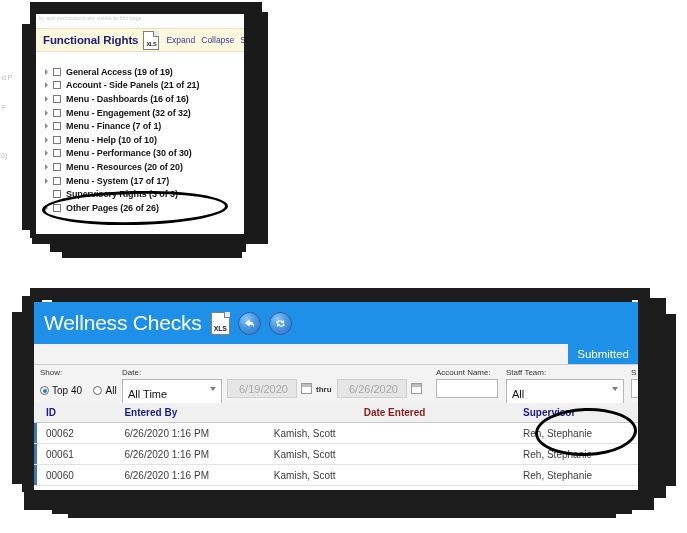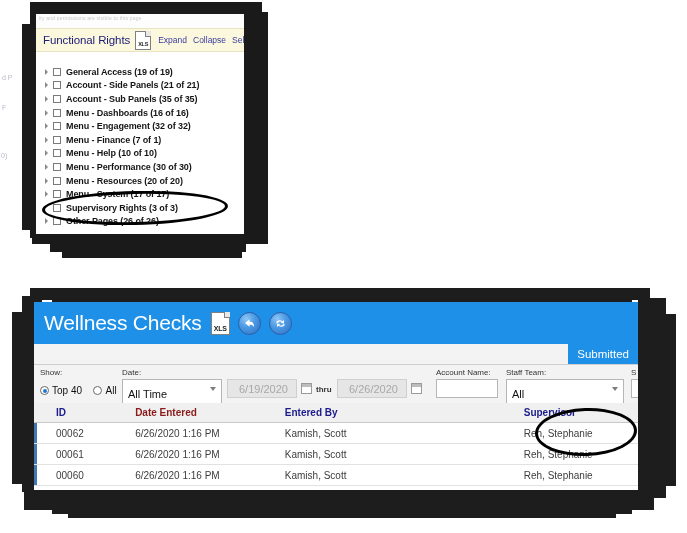--- a/index.html
+++ b/index.html
@@ -77,21 +77,21 @@
     background: #fbf8dd;
     border-top: 1px solid #e8e4c2;
     border-bottom: 1px solid #e8e4c2;
     display: flex;
     align-items: center;
     padding-left: 7px;
     box-sizing: border-box;
   }
   #p1-title {
     font-size: 11.5px;
-    font-weight: normal;
+    font-weight: bold;
     color: #21217a;
     letter-spacing: -.1px;
     white-space: nowrap;
   }
   .xls-icon {
     display: inline-block;
     position: relative;
     width: 14px;
     height: 17px;
     margin-left: 5px;
@@ -418,21 +418,21 @@
     position: absolute;
     left: 0; top: 0; bottom: 0;
     width: 3px;
     background: #3f78b5;
   }
   .th, .td {
     font-size: 10px;
     white-space: nowrap;
     overflow: hidden;
     box-sizing: border-box;
-    padding-left: 22px;
+    padding-left: 12px;
   }
   .th { font-weight: bold; }
   .td { color: #3d3d3d; }
   .c-id   { width: 86px; }
   .c-date { width: 165px; }
   .c-by   { width: 265px; }
   .c-sup  { width: 150px; }
   .th.c-sup, .td.c-sup { padding-left: 22px; }
 
   
@@ -510,25 +510,20 @@
           <span class="rights-label">General Access (19 of 19)</span>
         </div>
         <div class="rights-row">
           <span class="tri"></span>
           <span class="cbox"></span>
           <span class="rights-label">Account - Side Panels (21 of 21)</span>
         </div>
         <div class="rights-row">
           <span class="tri"></span>
           <span class="cbox"></span>
-          <span class="rights-label">Account - Sub Panels (35 of 35)</span>
-        </div>
-        <div class="rights-row">
-          <span class="tri"></span>
-          <span class="cbox"></span>
           <span class="rights-label">Menu - Dashboards (16 of 16)</span>
         </div>
         <div class="rights-row">
           <span class="tri"></span>
           <span class="cbox"></span>
           <span class="rights-label">Menu - Engagement (32 of 32)</span>
         </div>
         <div class="rights-row">
           <span class="tri"></span>
           <span class="cbox"></span>
@@ -640,22 +635,22 @@
         </div>
 
         <div class="flabel" style="left:597px; top:3px;">S</div>
         <div class="textbox" style="left:597px; top:14px; width:24px;"></div>
       </div>
 
       <div id="p2-table">
 
         <div class="trow" id="thead-row">
           <div class="th c-id" style="color:#1a1a8c;">ID</div>
+          <div class="th c-by" style="color:#1a1a8c;">Entered By</div>
           <div class="th c-date" style="color:#8b1a1a;">Date Entered</div>
-          <div class="th c-by" style="color:#1a1a8c;">Entered By</div>
           <div class="th c-sup" style="color:#1a1a8c;">Supervisor</div>
         </div>
 
         <div class="trow tbody-row">
           <div class="selbar"></div>
           <div class="td c-id">00062</div>
           <div class="td c-date">6/26/2020 1:16 PM</div>
           <div class="td c-by">Kamish, Scott</div>
           <div class="td c-sup">Reh, Stephanie</div>
         </div>

